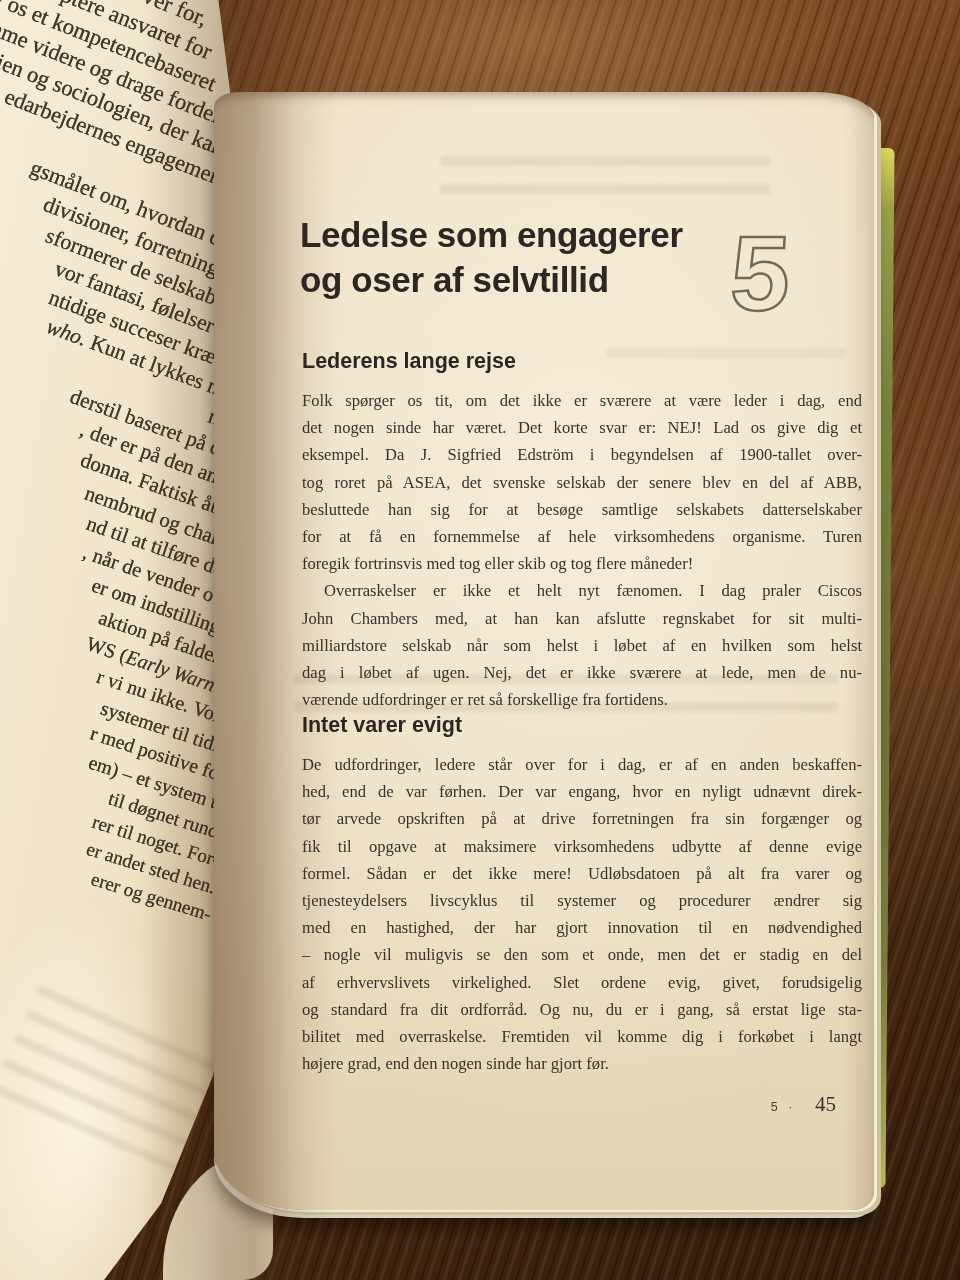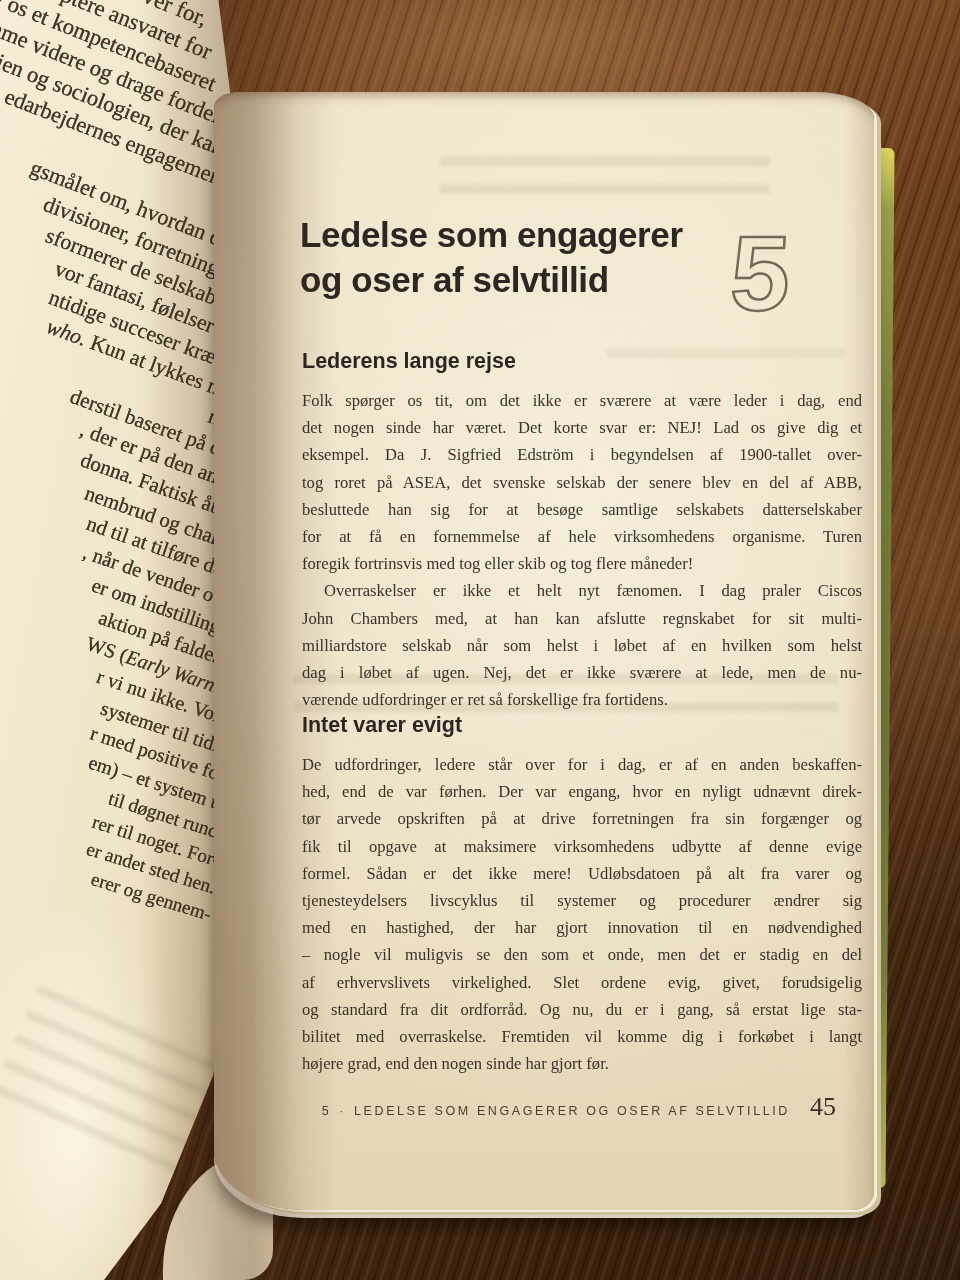--- a/index.html
+++ b/index.html
@@ -93,21 +93,21 @@
   .bline.lastline{text-align-last:left;}
   .bline.ind{text-indent:22px;}
   .footer{
     position:absolute;left:88px;top:1000px;width:534px;
     display:flex;justify-content:flex-end;align-items:baseline;gap:8px;
   }
   .footer .runtext{
     font-family:"Liberation Sans",sans-serif;font-size:12.5px;letter-spacing:2.6px;color:#4a4136;
   }
   .footer .pagenum{
-    font-family:"Liberation Serif",serif;font-size:26px;color:#3a322a;margin-left:12px;
+    font-family:"Liberation Serif",serif;font-size:21px;color:#3a322a;margin-left:12px;
   }
 </style>
 </head>
 <body>
 
 <div class="scene">
 
   <div class="left-page">
     <div class="left-text">
         <div class="lline" style="font-size: 23px; line-height: 32.66px; transform: rotate(22deg); margin-right: 44.0238px;"><span>nvervsledere står over for,</span></div>
@@ -186,19 +186,18 @@
         <div class="bline">– nogle vil muligvis se den som et onde, men det er stadig en del</div>
         <div class="bline">af erhvervslivets virkelighed. Slet ordene evig, givet, forudsigelig</div>
         <div class="bline">og standard fra dit ordforråd. Og nu, du er i gang, så erstat lige sta-</div>
         <div class="bline">bilitet med overraskelse. Fremtiden vil komme dig i forkøbet i langt</div>
         <div class="bline lastline">højere grad, end den nogen sinde har gjort før.</div>
       </div>
 
     <div class="footer">
       <span class="runtext">5</span>
       <span class="runtext">·</span>
-      <span class="runtext">LEDELSE SOM ENGAGERER OG OSER AF SELVTILLID</span>
       <span class="pagenum">45</span>
     </div>
   </div>
 
   <div class="gutter"></div>
 </div>
 
 </body></html>

